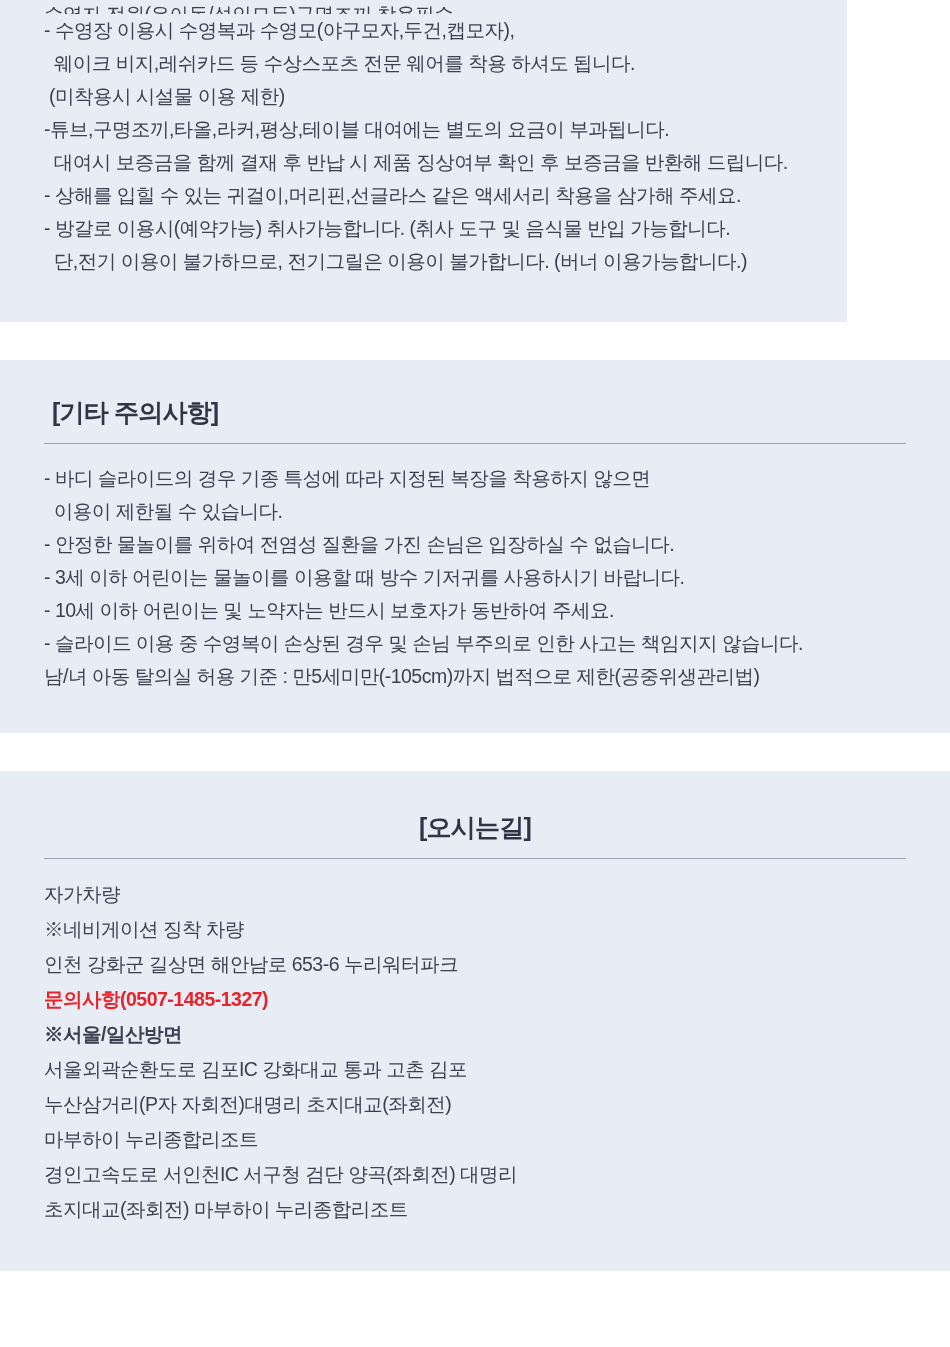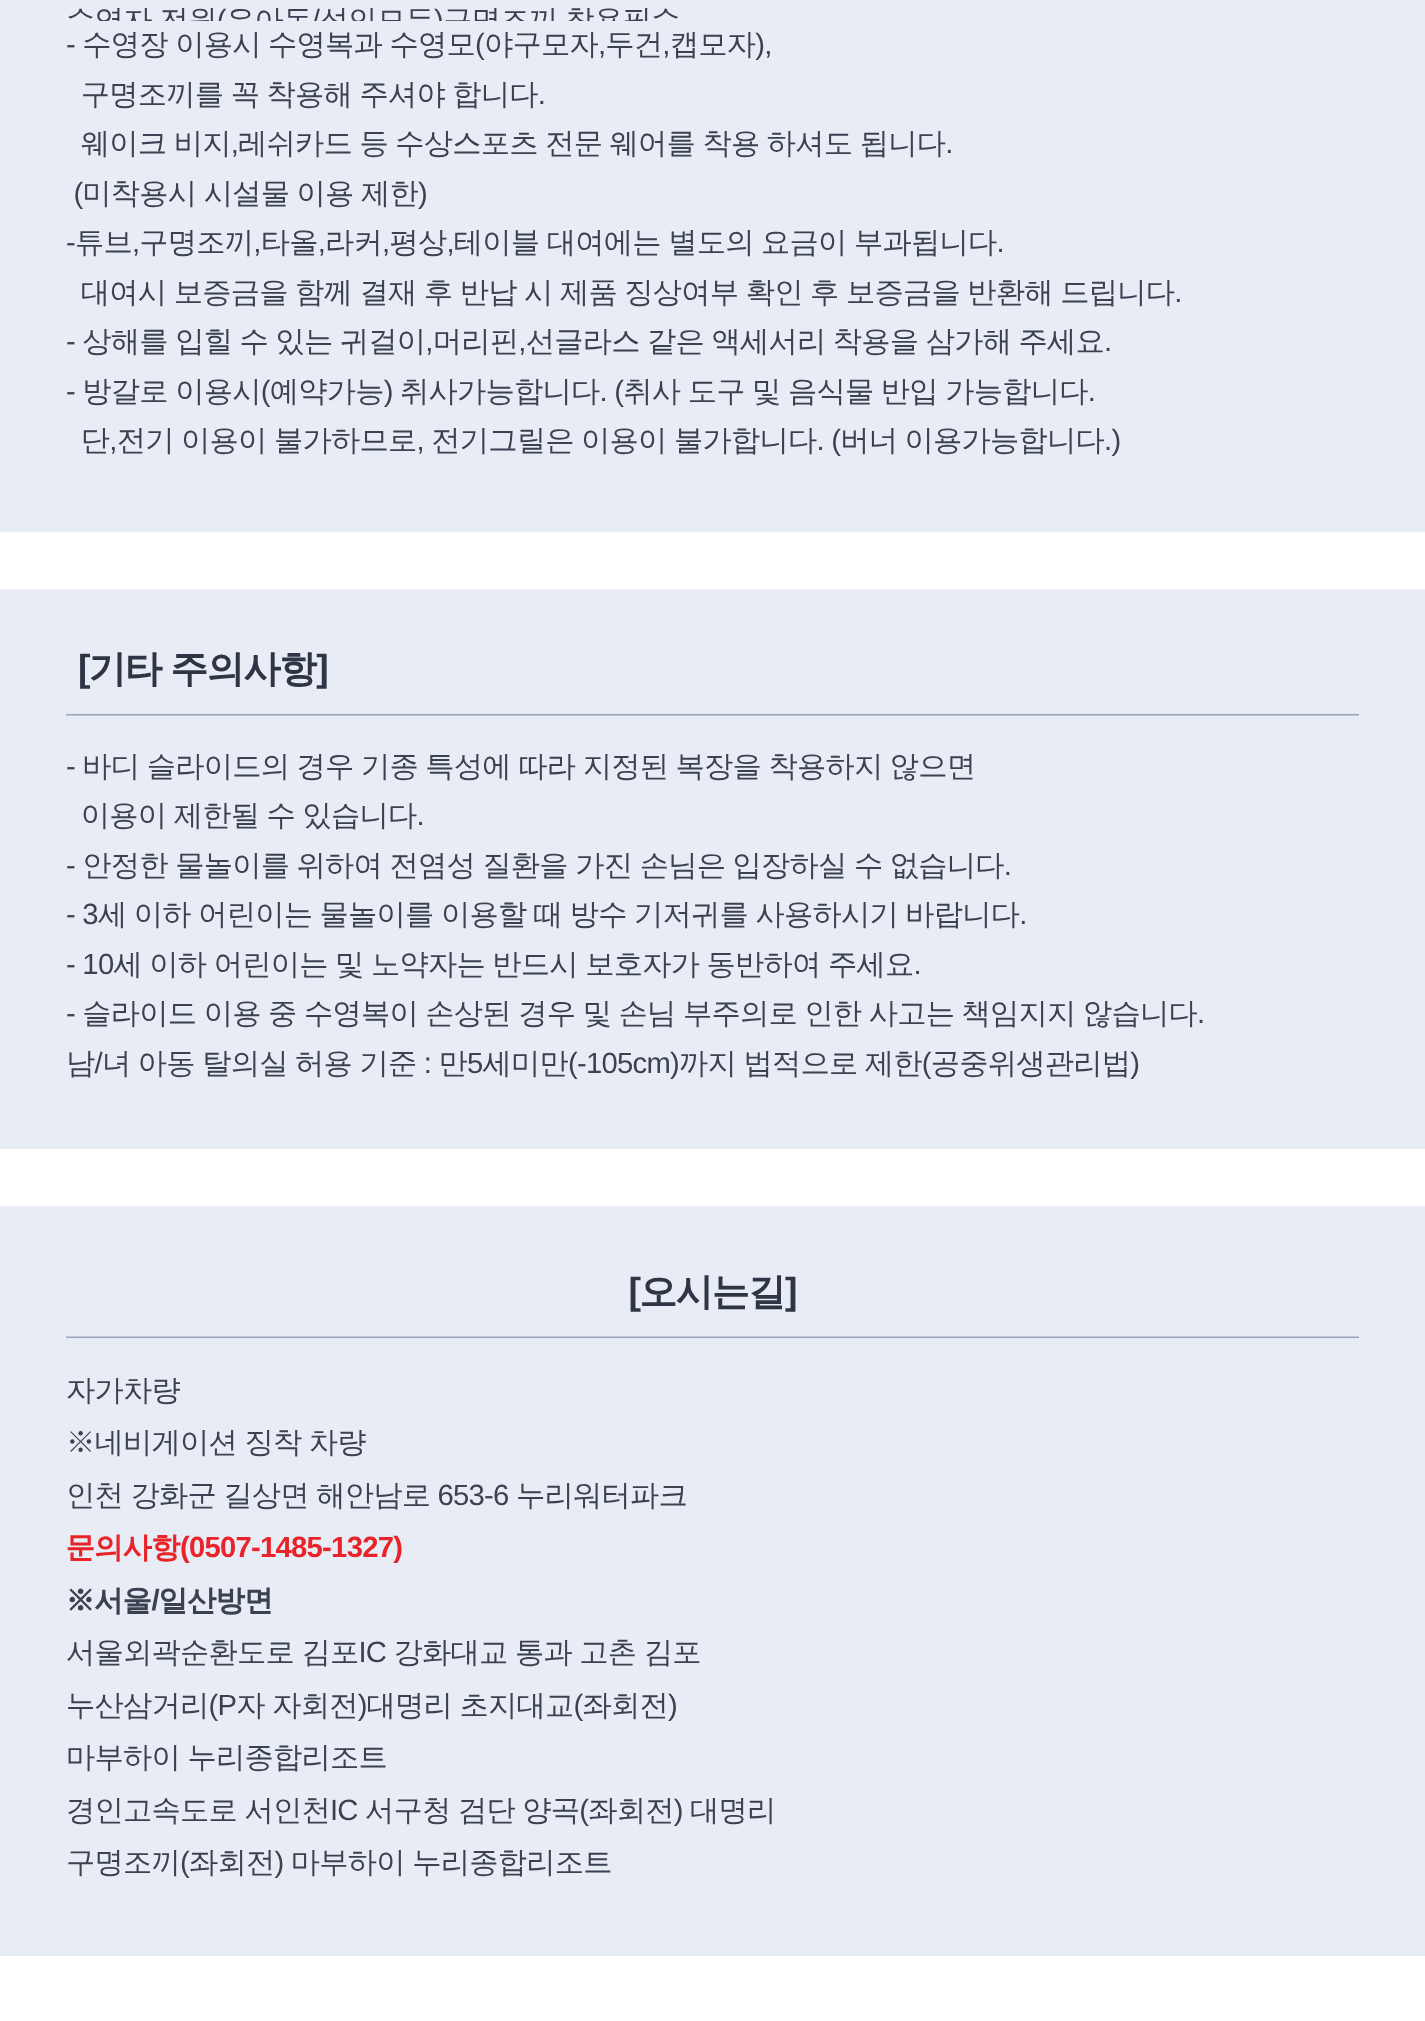--- a/index.html
+++ b/index.html
@@ -20,21 +20,21 @@
     background: #ffffff;
     box-sizing: border-box;
   }
   .panel {
     background: #e8ecf5;
     box-sizing: border-box;
   }
 
   
   .panel-notice {
-    width: 950px;
+    width: 847px;
     padding: 0 44px 44px 44px;
     padding-top: 0;
   }
   .clip-line {
     overflow: hidden;
     height: 14px;
     line-height: 28px;
     font-size: 19.5px;
     color: #3c4152;
     letter-spacing: -0.4px;
@@ -106,21 +106,20 @@
   }
 </style>
 </head>
 <body>
 
 <div class="page">
 
   <section class="panel panel-notice">
     <div class="clip-line">수영자 전원(유아동/성인모두)구명조끼 착용필수</div>
     <div class="line">- 수영장 이용시 수영복과 수영모(야구모자,두건,캡모자),</div>
-    <div class="line">  구명조끼를 꼭 착용해 주셔야 합니다.</div>
     <div class="line">  웨이크 비지,레쉬카드 등 수상스포츠 전문 웨어를 착용 하셔도 됩니다.</div>
     <div class="line"> (미착용시 시설물 이용 제한)</div>
     <div class="line">-튜브,구명조끼,타올,라커,평상,테이블 대여에는 별도의 요금이 부과됩니다.</div>
     <div class="line">  대여시 보증금을 함께 결재 후 반납 시 제품 징상여부 확인 후 보증금을 반환해 드립니다.</div>
     <div class="line">- 상해를 입힐 수 있는 귀걸이,머리핀,선글라스 같은 액세서리 착용을 삼가해 주세요.</div>
     <div class="line">- 방갈로 이용시(예약가능) 취사가능합니다. (취사 도구 및 음식물 반입 가능합니다.</div>
     <div class="line">  단,전기 이용이 불가하므로, 전기그릴은 이용이 불가합니다. (버너 이용가능합니다.)</div>
   </section>
 
   <div class="gap"></div>
@@ -144,17 +143,17 @@
     <hr class="rule">
     <div class="c-line">자가차량</div>
     <div class="c-line">※네비게이션 징착 차량</div>
     <div class="c-line">인천 강화군 길상면 해안남로 653-6 누리워터파크</div>
     <div class="c-line red">문의사항(0507-1485-1327)</div>
     <div class="c-line bold">※서울/일산방면</div>
     <div class="c-line">서울외곽순환도로 김포IC 강화대교 통과 고촌 김포</div>
     <div class="c-line">누산삼거리(P자 자회전)대명리 초지대교(좌회전)</div>
     <div class="c-line">마부하이 누리종합리조트</div>
     <div class="c-line">경인고속도로 서인천IC 서구청 검단 양곡(좌회전) 대명리</div>
-    <div class="c-line">구명조끼(좌회전) 마부하이 누리종합리조트</div>
+    <div class="c-line">초지대교(좌회전) 마부하이 누리종합리조트</div>
   </section>
 
   <div class="tail"></div>
 </div>
 
 </body></html>

